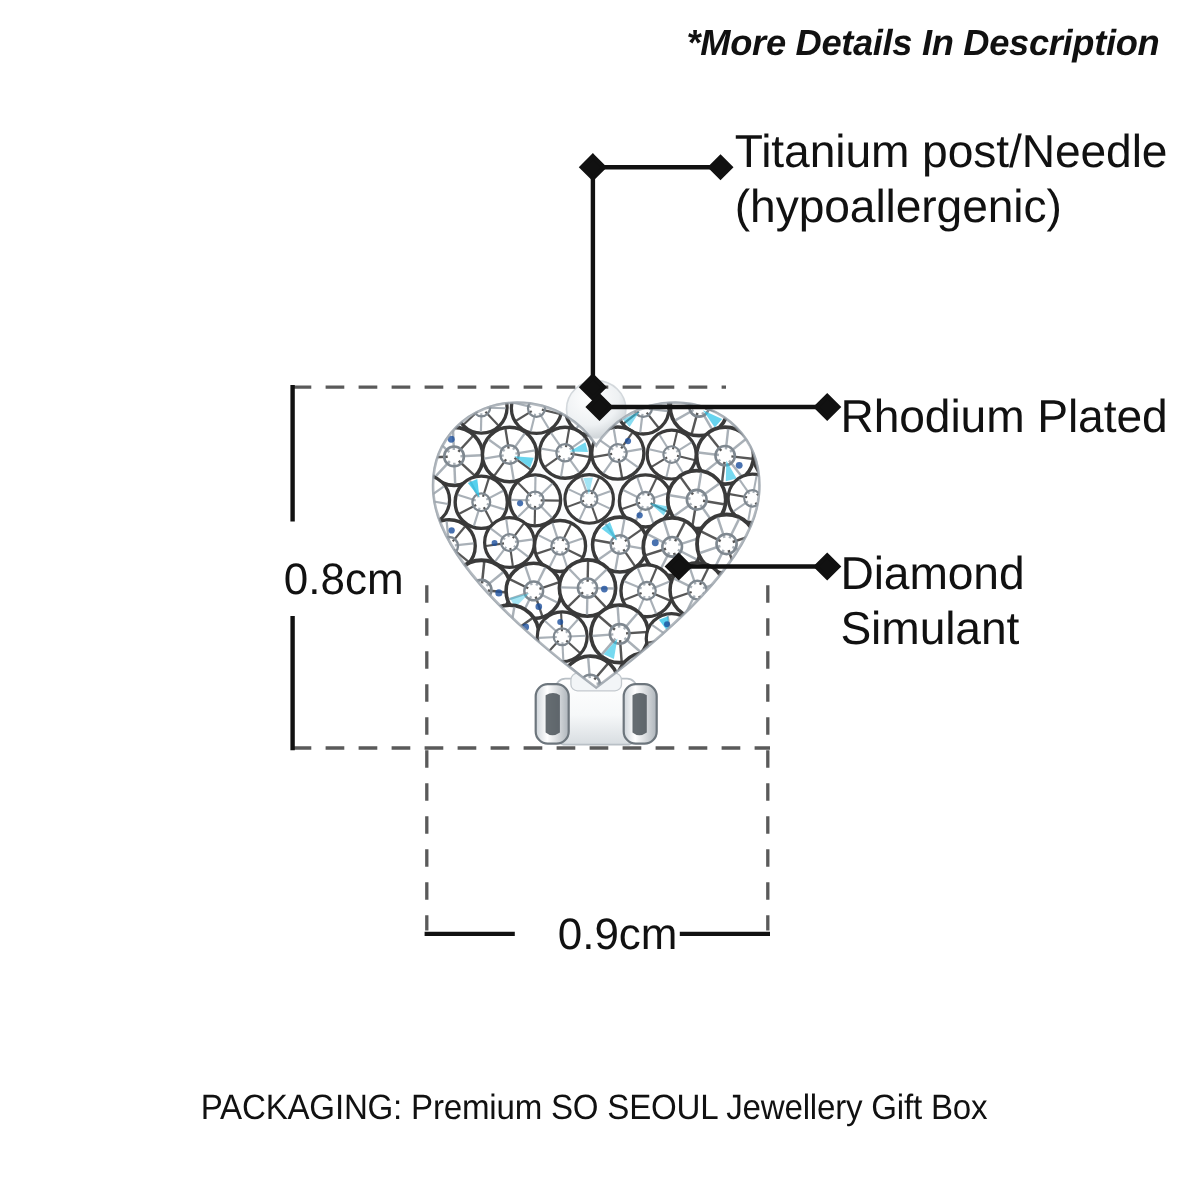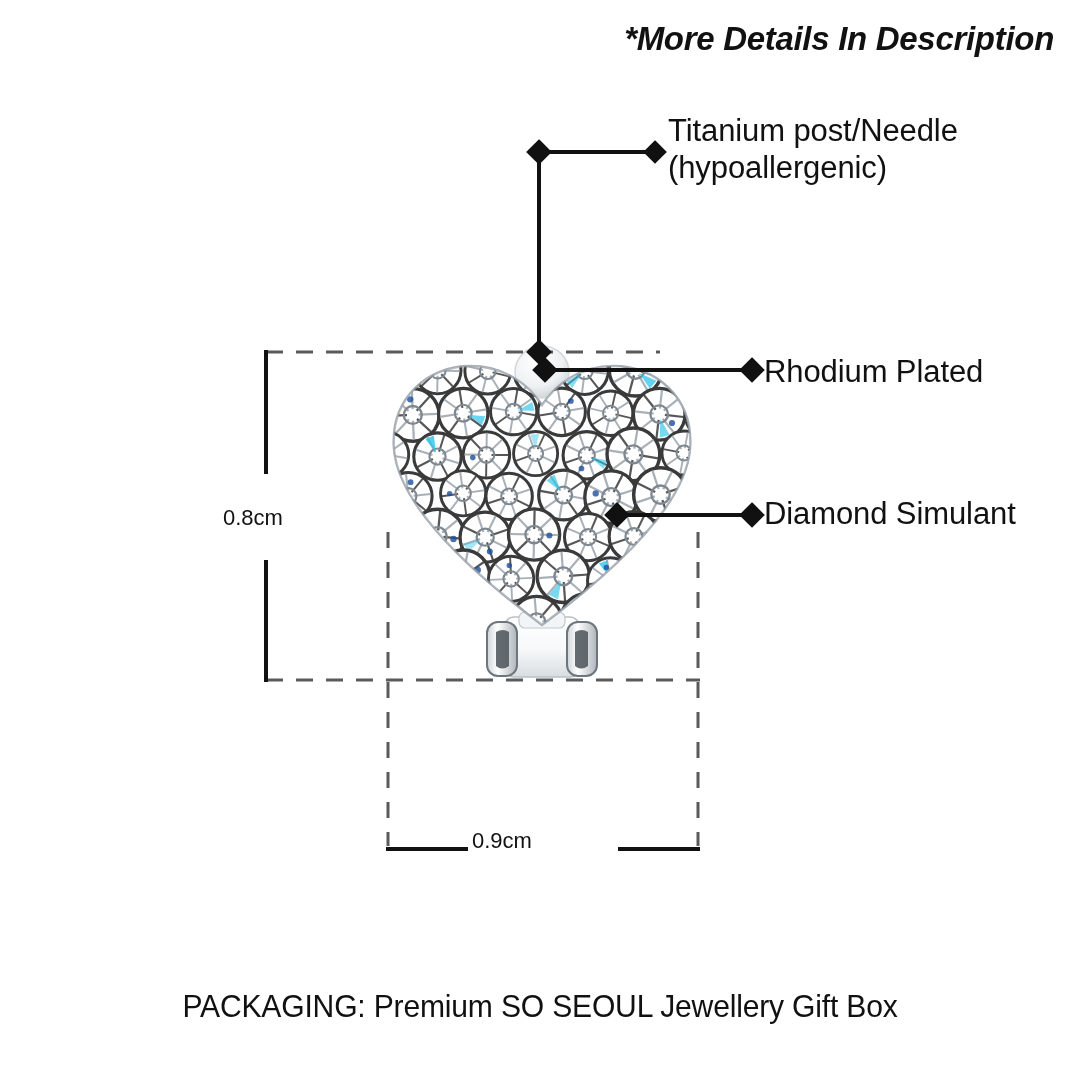--- a/index.html
+++ b/index.html
@@ -33,38 +33,39 @@
     font-weight: bold;
     font-style: italic;
     letter-spacing: -0.3px;
     color: #111111;
     white-space: nowrap;
   }
 
   
   .callout-text {
     position: absolute;
-    font-size: 31px;
+    font-size: 42px;
     font-weight: 400;
     color: #111111;
     line-height: 1.18;
     white-space: pre-line;
     letter-spacing: -0.1px;
   }
   #callout-titanium-text { left: 668px; top: 113px; }
   #callout-rhodium-text  { left: 764px; top: 354px; }
   #callout-simulant-text { left: 764px; top: 496px; }
 
   
   .dim-label {
     position: absolute;
-    font-size: 22px;
+    font-size: 40px;
     color: #111111;
     letter-spacing: 0px;
     white-space: nowrap;
+    margin-left: 35px;
   }
   #dim-height-label { left: 223px; top: 505px; }
   #dim-width-label  { left: 472px; top: 828px; }
 
   
   .footer-note {
     position: absolute;
     left: 0;
     right: 0;
     top: 988px;

